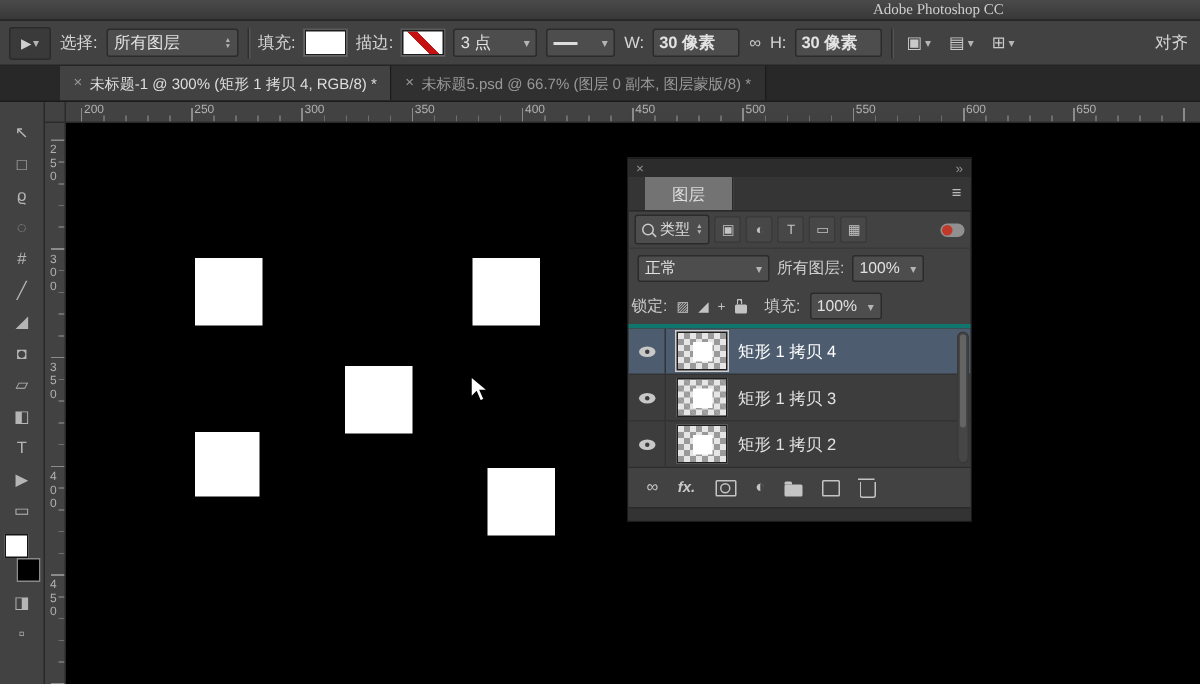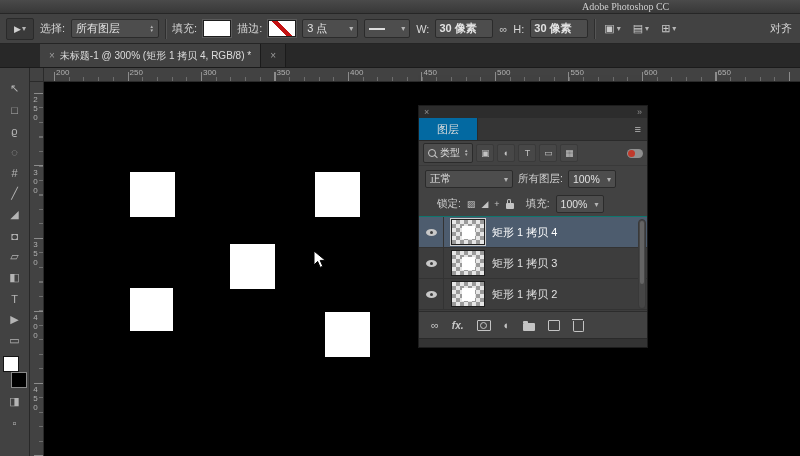--- a/index.html
+++ b/index.html
@@ -72,39 +72,39 @@
   .canvas-square{position:absolute;background:#ffffff;}
   .cursor{position:absolute;left:266px;top:168px;}
 
   
   .layers-panel{position:absolute;left:418px;top:105px;width:230px;height:243px;background:#424242;
     border:1px solid #1c1c1c;box-shadow:0 12px 28px rgba(0,0,0,.6);box-sizing:border-box;
     display:flex;flex-direction:column;z-index:5;}
   .panel-drag{height:12px;flex:none;background:#2c2c2c;display:flex;align-items:center;
     justify-content:space-between;padding:0 5px;color:#8f8f8f;font-size:9px;line-height:12px;}
   .panel-tabs{height:22px;flex:none;background:#353535;display:flex;align-items:stretch;border-bottom:1px solid #2a2a2a;}
-  .panel-tab{width:58px;background:#0369a1;color:#ddd;font-size:11px;display:flex;align-items:center;
-    justify-content:center;border-right:1px solid #2a2a2a;}
+  .panel-tab{width:58px;background:#737373;color:#ddd;font-size:11px;display:flex;align-items:center;
+    justify-content:center;border-right:1px solid #2a2a2a;margin-left:11px;}
   .panel-menu{margin-left:auto;display:flex;align-items:center;color:#bbb;font-size:11px;padding-right:6px;gap:2px;}
   .filter-row{height:24px;flex:none;display:flex;align-items:center;gap:3px;padding:0 4px;border-bottom:1px solid #393939;}
   .kind-select{display:flex;align-items:center;height:18px;background:#4d4d4d;border:1px solid #2b2b2b;
     border-radius:2px;font-size:10px;color:#ddd;padding:0 4px;gap:4px;}
   .icon-mag{width:6px;height:6px;border:1px solid #c9c9c9;border-radius:50%;position:relative;flex:none;}
   .icon-mag::after{content:'';position:absolute;width:4px;height:1px;background:#c9c9c9;right:-3px;bottom:-1px;transform:rotate(45deg);}
   .filter-icon{width:16px;height:16px;display:flex;align-items:center;justify-content:center;
     font-size:9px;color:#c3c3c3;background:#474747;border:1px solid #3a3a3a;border-radius:2px;}
   .filter-toggle{margin-left:auto;width:16px;height:9px;background:#909090;border-radius:5px;position:relative;flex:none;}
   .filter-toggle::before{content:'';position:absolute;left:1px;top:1px;width:7px;height:7px;border-radius:50%;background:#c0392b;}
   .blend-row{height:26px;flex:none;display:flex;align-items:center;gap:5px;padding:0 6px;}
   .panel-select{display:flex;align-items:center;justify-content:space-between;height:18px;background:#4d4d4d;
     border:1px solid #2b2b2b;border-radius:2px;font-size:10.5px;color:#e0e0e0;padding:0 4px;box-sizing:border-box;white-space:nowrap;}
   .blend-select{width:88px;text-align:center;}
   .pct-select{width:48px;}
   .panel-label{font-size:10.5px;color:#cfcfcf;white-space:nowrap;}
-  .lock-row{height:24px;flex:none;display:flex;align-items:center;gap:6px;padding:0 18px;border-bottom:1px solid #0f766e;}
+  .lock-row{height:24px;flex:none;display:flex;align-items:center;gap:6px;padding:0 2px;border-bottom:3px solid #0f766e;}
   .lock-icon{font-size:9px;color:#c3c3c3;}
   .icon-lock{width:8px;height:6px;background:#c3c3c3;border-radius:1px;position:relative;margin-top:4px;flex:none;}
   .icon-lock::before{content:'';position:absolute;top:-4px;left:1px;width:4px;height:4px;border:1px solid #c3c3c3;
     border-bottom:none;border-radius:3px 3px 0 0;box-sizing:border-box;}
   .fill-lab{margin-left:6px;}
   .layer-list{flex:1;background:#3d3d3d;position:relative;overflow:hidden;}
   .layer-row{height:30px;display:flex;align-items:center;border-bottom:1px solid #333;}
   .layer-row.selected{background:#4d5c6e;}
   .eye-cell{width:24px;align-self:stretch;border-right:1px solid #333;display:flex;align-items:center;justify-content:center;flex:none;}
   .eye{width:11px;height:7px;border-radius:50%;background:#c8c8c8;position:relative;}
@@ -191,20 +191,21 @@
     <span class="ob-label align-edges">对齐</span>
   </div>
 
   <div class="tabbar">
     <div class="tab active">
       <span class="tab-close">×</span>
       <span class="tab-label">未标题-1 @ 300% (矩形 1 拷贝 4, RGB/8) *</span>
     </div>
     <div class="tab inactive">
       <span class="tab-close">×</span>
+      <span class="tab-label">未标题5.psd @ 66.7% (图层 0 副本, 图层蒙版/8) *</span>
     </div>
   </div>
 
   <div class="toolbar">
     <div class="tool">
         <span>↖</span>
       </div>
     <div class="tool">
         <span>□</span>
       </div>

